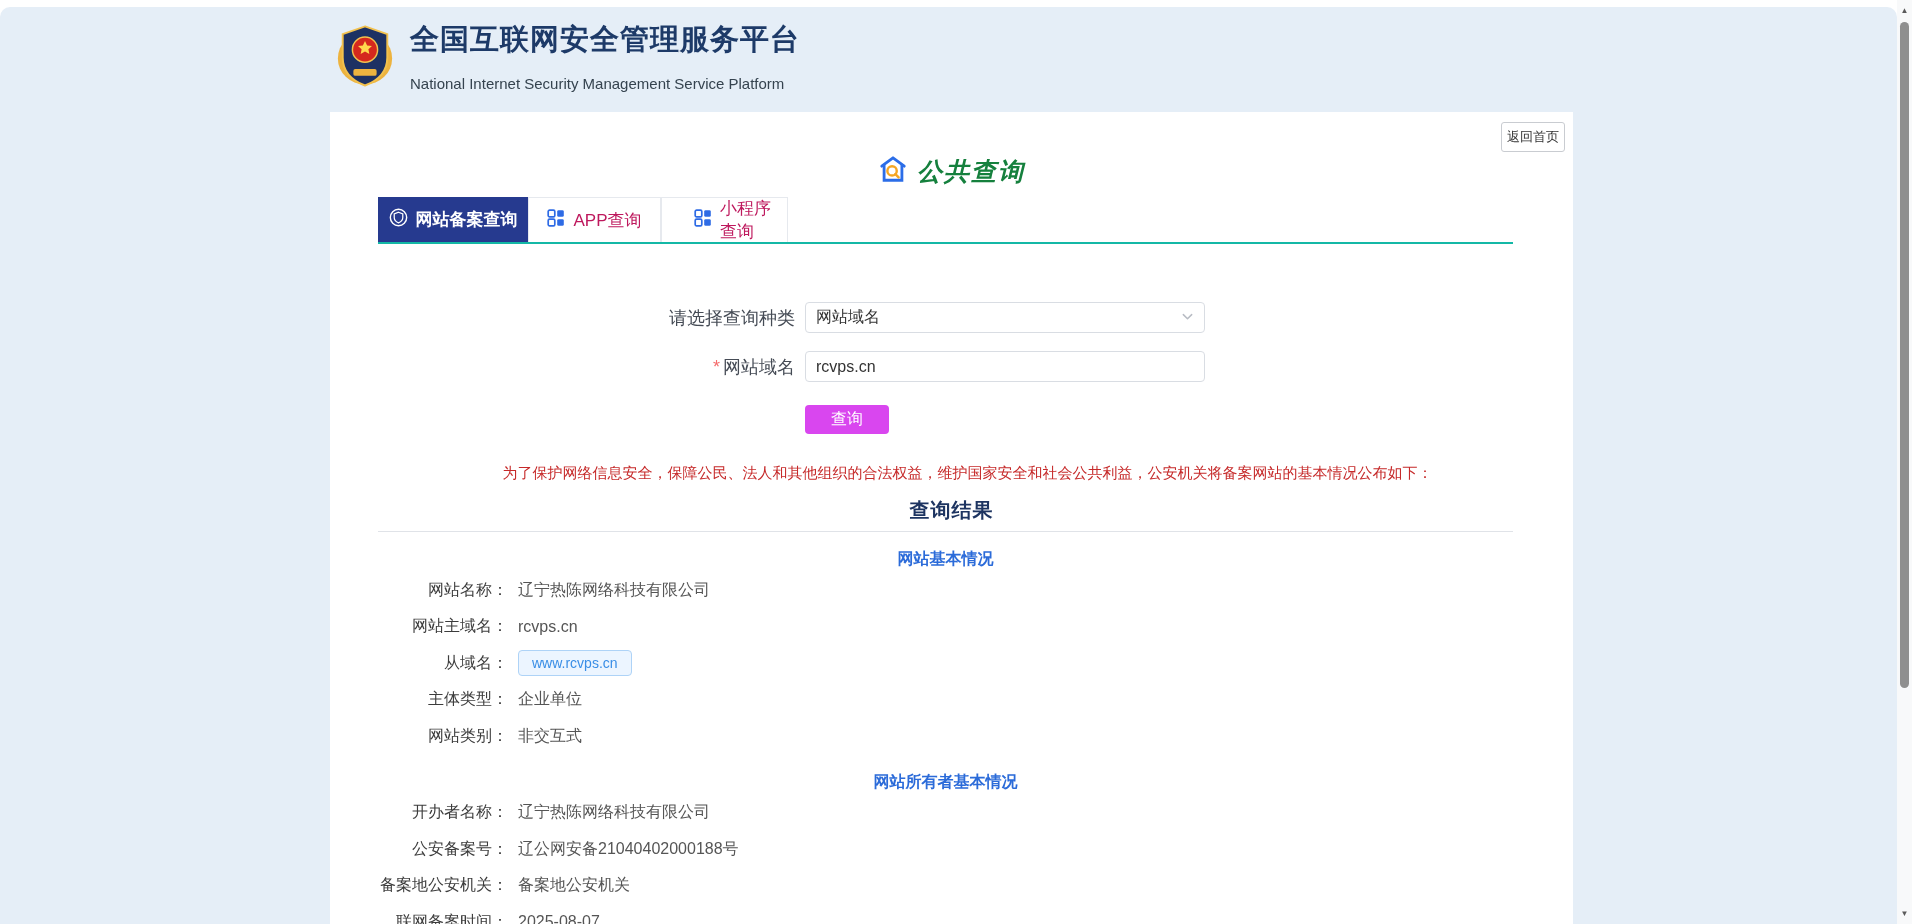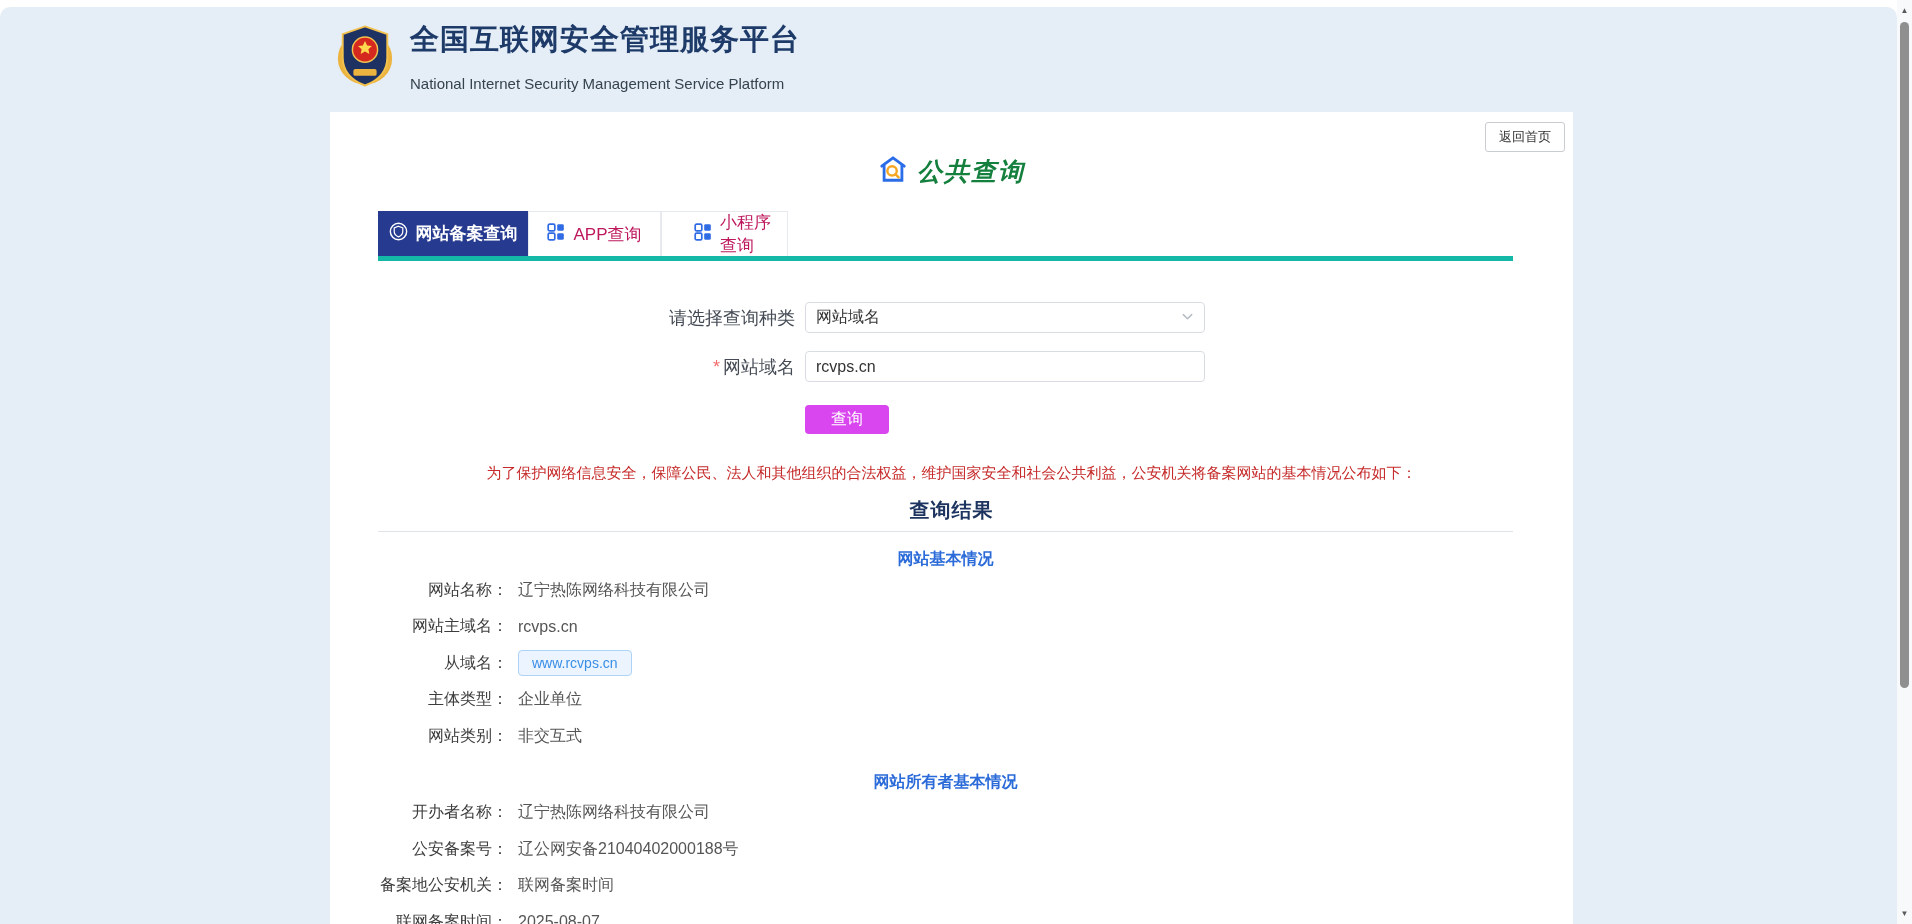--- a/index.html
+++ b/index.html
@@ -9,48 +9,48 @@
     background:#e5eef7; border-radius:10px 10px 0 0; }
 
   
   .header { position:absolute; left:334px; top:20px; display:flex; align-items:center; gap:14px; }
   .header-titles .cn { font-size:29px; font-weight:bold; color:#1d3a68; letter-spacing:1px; }
   .header-titles .en { font-size:15px; color:#35434f; margin-top:15px; }
 
   
   .panel { position:absolute; left:330px; top:112px; width:1243px; height:812px; background:#ffffff; }
   .back-btn { position:absolute; top:10px; right:8px; background:#fff; border:1px solid #c9ccd1;
-    border-radius:3px; padding:5px 13px; font-size:13px; color:#333; cursor:pointer; }
+    border-radius:3px; padding:5px 5px; font-size:13px; color:#333; cursor:pointer; }
 
   .page-title { position:absolute; top:42px; left:0; width:100%; display:flex;
     justify-content:center; align-items:center; gap:9px; }
   .page-title .txt { font-size:25px; font-weight:bold; color:#15803d; letter-spacing:2px;font-style:italic; }
 
   
-  .tabs { position:absolute; top:99px; left:48px; width:1135px; display:flex;
-    border-bottom:5px solid #14b8a6; }
+  .tabs { position:absolute; top:85px; left:48px; width:1135px; display:flex;
+    border-bottom:2px solid #14b8a6; }
   .tab { height:45px; display:flex; align-items:center; justify-content:center; gap:8px;
     font-size:17px; cursor:pointer; background:#fff; color:#be185d;
     border:1px solid #e6e9ee; border-bottom:none; }
   .tab.active { background:#263a8f; color:#fff; border:none; font-weight:bold; }
   .tab1 { width:150px; } .tab2 { width:133px; } .tab3 { width:127px;padding-left:32px; }
 
   
   .form-row { position:absolute; left:0; width:100%; display:flex; align-items:center; }
   .form-label { width:465px; text-align:right; font-size:18px; color:#454b55; padding-right:0; }
   .req { color:#f56c6c; margin-right:3px; }
   .select-box { margin-left:10px; width:400px; height:31px; border:1px solid #d9dde3; border-radius:4px;
     background:#fff; display:flex; align-items:center; justify-content:space-between;
     padding:0 10px; font-size:16px; color:#333; cursor:pointer; }
   .text-input { margin-left:10px; width:400px; height:31px; border:1px solid #d9dde3; border-radius:4px;
     padding:0 10px; font-size:16px; color:#333; outline:none; font-family:inherit; }
   .query-btn { position:absolute; left:475px; top:293px; width:84px; height:29px; background:#d946ef;
     color:#fff; border:none; border-radius:4px; font-size:16px; cursor:pointer; }
 
-  .notice { position:absolute; top:352px; left:0; width:100%; text-align:center;
+  .notice { position:absolute; top:352px; left:16px; width:100%; text-align:center;
     font-size:15px; color:#c62a2a; }
   .result-title { position:absolute; top:385px; left:0; width:100%; text-align:center;
     font-size:20px; font-weight:bold; color:#1d3461; letter-spacing:1px; }
   .divider { position:absolute; top:419px; left:48px; width:1135px; border-top:1px solid #e0e3e8; }
 
   .results { position:absolute; top:437px; left:48px; width:1135px; }
   .sec-heading { text-align:center; font-size:16px; font-weight:bold; color:#2b6bd9; height:23px; cursor:pointer; }
   .sec-heading.second { margin-top:17px; }
   .info-row { display:flex; align-items:center; height:36.5px; }
   .info-label { width:130px; text-align:right; font-size:16px; color:#3c3c3c; flex:none; }
@@ -195,21 +195,21 @@
     <div class="info-row">
       <div class="info-label">开办者名称：</div>
       <div class="info-value">辽宁热陈网络科技有限公司</div>
     </div>
     <div class="info-row">
       <div class="info-label">公安备案号：</div>
       <div class="info-value">辽公网安备21040402000188号</div>
     </div>
     <div class="info-row">
       <div class="info-label">备案地公安机关：</div>
-      <div class="info-value">联网备案时间</div>
+      <div class="info-value">备案地公安机关</div>
     </div>
     <div class="info-row">
       <div class="info-label">联网备案时间：</div>
       <div class="info-value">2025-08-07</div>
     </div>
   </div>
 </div>
 
 <div class="scrollbar">
   <div class="sb-arrow sb-up">▲</div>

